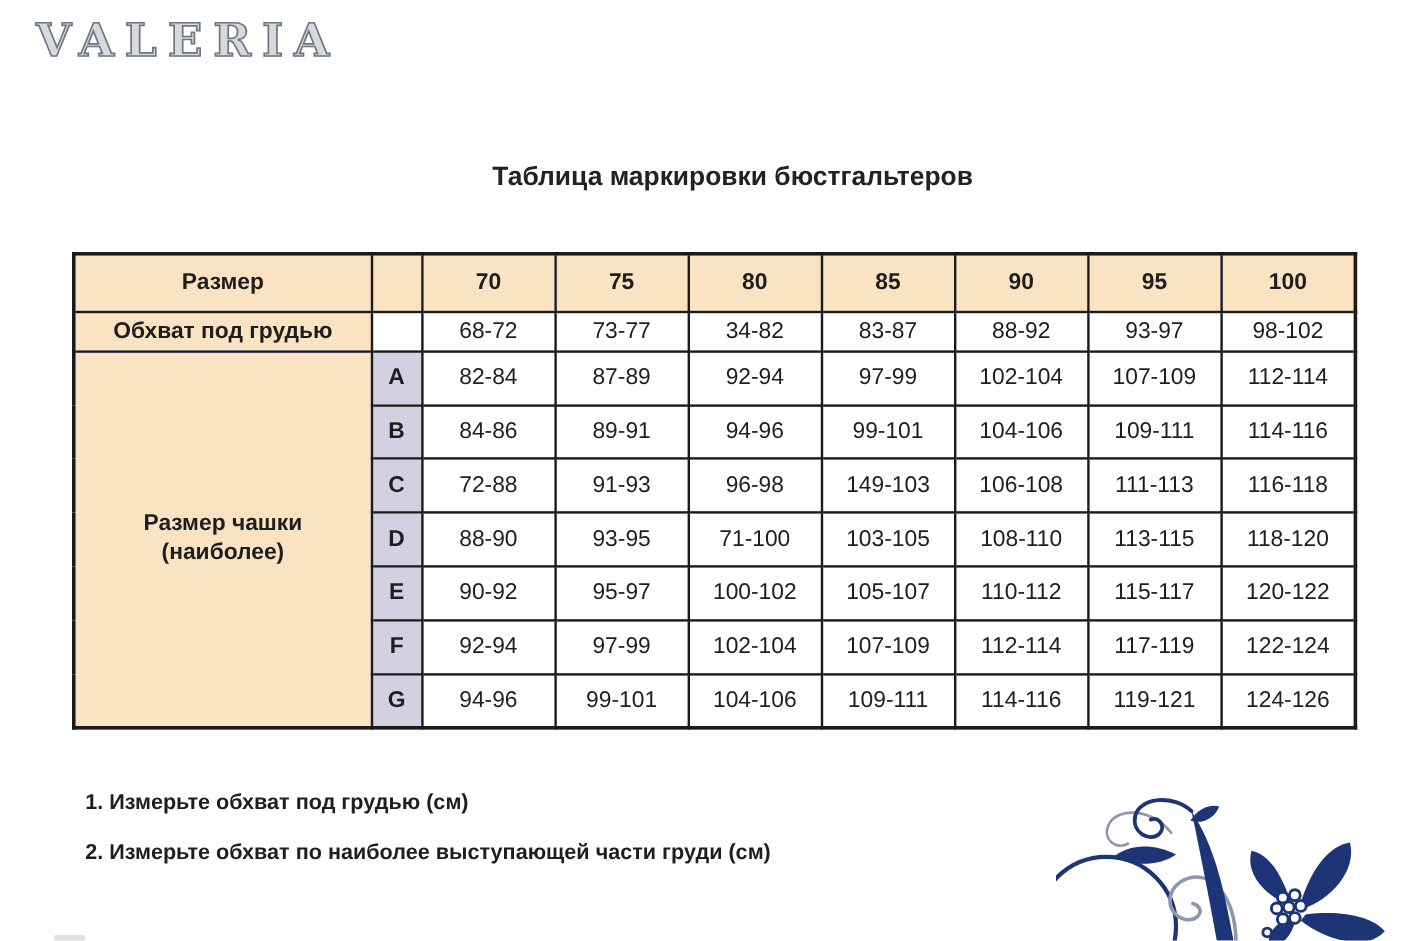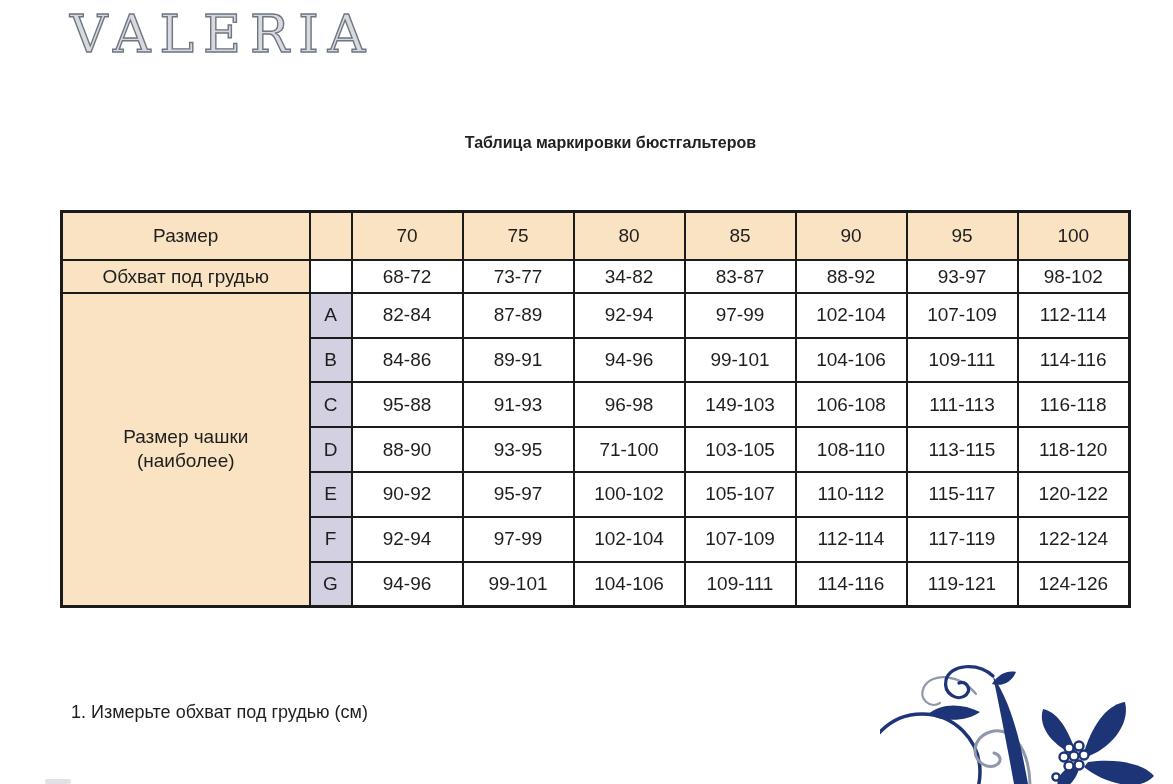--- a/index.html
+++ b/index.html
@@ -15,54 +15,53 @@
   html,body{margin:0;padding:0;}
   body{
     width:1173px;height:784px;position:relative;overflow:hidden;
     background:#ffffff;
     font-family:"Liberation Sans",sans-serif;
     color:var(--text,#1e1e1e);
   }
   .logo{
     position:absolute;left:30px;top:10px;
     font-family:"DejaVu Serif",serif;
-    font-size:52px;line-height:48px;
+    font-size:38px;line-height:48px;
     letter-spacing:9px;
     color:rgba(110,118,131,0.28);
     -webkit-text-stroke:1.4px var(--logo-gray,#6e7683);
-    font-weight:400;
-    margin-left:40px;
+    font-weight:700;
   }
   .title{
     position:absolute;left:0;top:134px;width:1173px;
-    text-align:center;font-weight:700;font-size:16px;color:#222;padding-left:48px;
+    text-align:center;font-weight:700;font-size:22px;color:#222;padding-left:48px;
   }
   table.size-chart{
     position:absolute;left:60px;top:210px;
     width:1068px;height:398px;
     border-collapse:collapse;table-layout:fixed;
     border:3px solid var(--border,#1b1b1b);
   }
   table.size-chart td{
     border:2px solid var(--border,#1b1b1b);
     font-size:19px;text-align:center;vertical-align:middle;
     padding:0;color:var(--text,#1e1e1e);
     overflow:hidden;white-space:nowrap;
   }
   table.size-chart tr.row-sizes{height:48px;}
   table.size-chart tr.row-underbust{height:32px;}
   table.size-chart tr.row-cup{height:44px;}
   td.peach{background:var(--header-bg,#f9e3c2);}
   td.lav{background:var(--cup-bg,#d3d0e2);}
-  td.bold{font-weight:400;}
+  td.bold{font-weight:700;}
   td.left{text-align:left;padding-left:13px;}
   td.cup-label div{line-height:24px;text-align:center;}
   .instructions{
     position:absolute;left:71px;top:659px;
-    font-weight:400;font-size:18px;color:#1e1e1e;margin-top:44px;
+    font-weight:700;font-size:18px;color:#1e1e1e;
   }
   .instructions .line{margin:0 0 23px 0;line-height:19px;}
   .ornament{
     position:absolute;left:880px;top:660px;width:293px;height:124px;
   }
   .smudge{
     position:absolute;left:45px;top:779px;width:26px;height:5px;
     background:#c6cad1;border-radius:2px;opacity:0.55;
   }
 </style>
@@ -127,21 +126,21 @@
         <td class="">84-86</td>
         <td class="">89-91</td>
         <td class="">94-96</td>
         <td class="">99-101</td>
         <td class="">104-106</td>
         <td class="">109-111</td>
         <td class="">114-116</td>
       </tr>
       <tr class="row-cup">
         <td class="lav bold">C</td>
-        <td class="">95-88</td>
+        <td class="">72-88</td>
         <td class="">91-93</td>
         <td class="">96-98</td>
         <td class="">149-103</td>
         <td class="">106-108</td>
         <td class="">111-113</td>
         <td class="">116-118</td>
       </tr>
       <tr class="row-cup">
         <td class="lav bold">D</td>
         <td class="">88-90</td>
@@ -180,20 +179,21 @@
         <td class="">109-111</td>
         <td class="">114-116</td>
         <td class="">119-121</td>
         <td class="">124-126</td>
       </tr>
     </tbody>
 </table>
 
 <div class="instructions">
   <div class="line">1. Измерьте обхват под грудью (см)</div>
+  <div class="line">2. Измерьте обхват по наиболее выступающей части груди (см)</div>
 </div>
 
 <div class="smudge"></div>
 
 <svg class="ornament" viewBox="0 0 293 124" xmlns="http://www.w3.org/2000/svg">
 
   <circle cx="42" cy="112" r="58" fill="none" stroke="#1d3577" stroke-width="3.5"></circle>
 
   <path d="M150,124 C149,86 130,66 110,72 C91,78 90,101 107,106 C120,109 125,96 114,93" fill="none" stroke="#8f97ab" stroke-width="3" stroke-linecap="round"></path>
 

